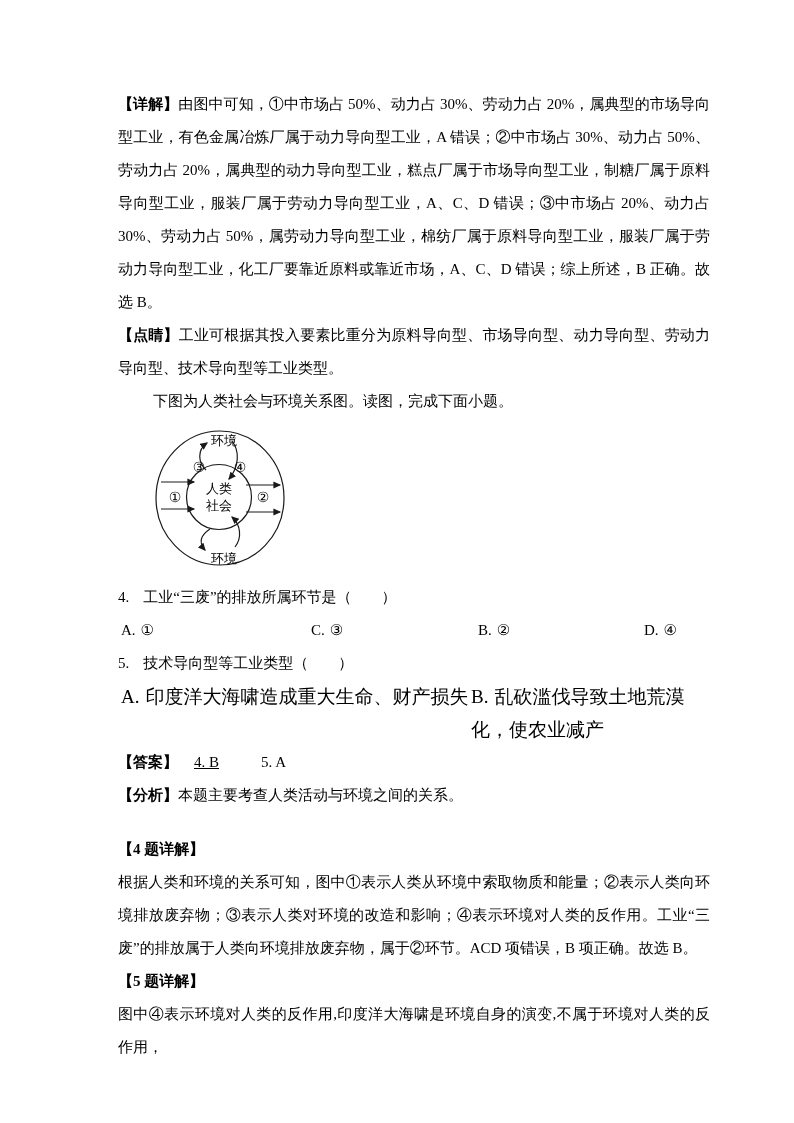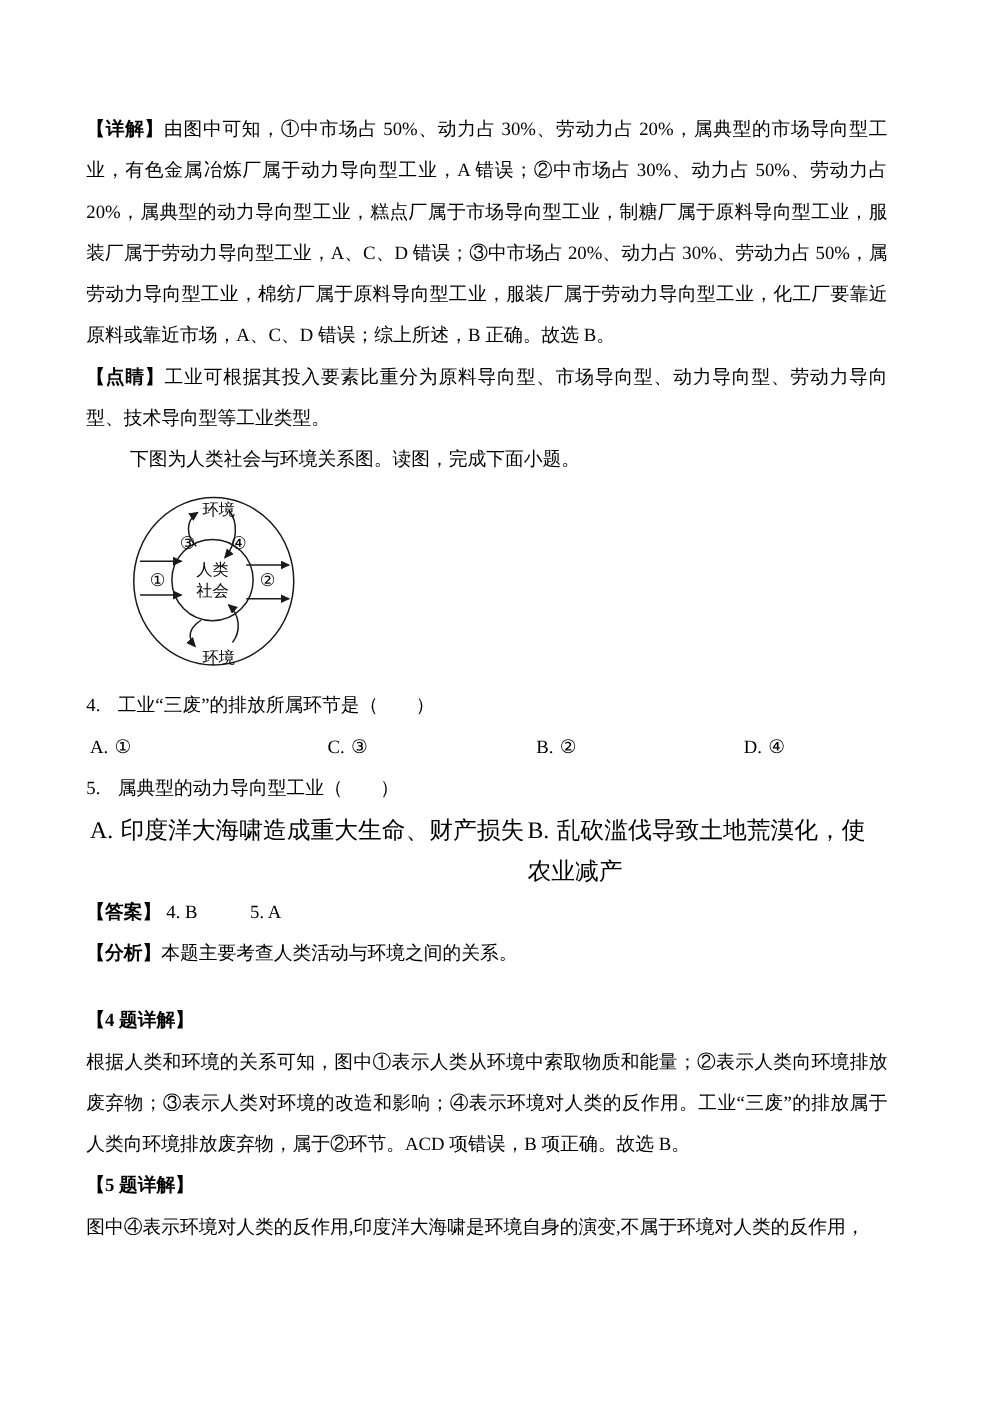--- a/index.html
+++ b/index.html
@@ -7,21 +7,21 @@
   body {
     width: 794px; height: 1123px;
     background: #ffffff;
     color: #000000;
     font-family: "Liberation Serif", "DejaVu Serif", serif;
     overflow: hidden;
   }
   .page {
     box-sizing: border-box;
     width: 794px; height: 1123px;
-    padding: 88px 84px 0 69px;
+    padding: 88px 84px 0 118px;
   }
   .para {
     font-size: 15px;
     line-height: 33px;
     text-align: justify;
     margin: 0;
   }
   .line {
     font-size: 15px;
     line-height: 33px;
@@ -37,21 +37,21 @@
     padding-left: 3px;
   }
   .opt-grid-2 {
     display: grid;
     grid-template-columns: 350px 1fr;
     font-size: 19px; line-height: 33px;
     padding-left: 3px;
   }
   .opt-text { margin-left: 6px; }
   .opt-text-num { margin-left: 5px; }
-  .ans-item { margin-left: 4px; }
+  .ans-item { margin-left: 16px; text-decoration: underline; }
   .ans-item-2 { margin-left: 42px; }
   .detail4-block { margin-top: 21px; }
   .q-stem { margin-left: 14px; }
   svg .diag-line { stroke: #1a1a1a; stroke-width: 1.2; fill: none; }
   svg text { fill: #000000; font-family: "Liberation Serif", "DejaVu Serif", serif; }
 </style>
 </head>
 <body>
 
 <div class="page">
@@ -95,21 +95,21 @@
 
   <p class="line"><span>4.</span><span class="q-stem">工业“三废”的排放所属环节是（　　）</span></p>
 
   <div class="opt-grid-4">
     <span><span>A.</span><span class="opt-text-num">①</span></span>
     <span><span>C.</span><span class="opt-text-num">③</span></span>
     <span><span>B.</span><span class="opt-text-num">②</span></span>
     <span><span>D.</span><span class="opt-text-num">④</span></span>
   </div>
 
-  <p class="line"><span>5.</span><span class="q-stem">属典型的动力导向型工业（　　）</span></p>
+  <p class="line"><span>5.</span><span class="q-stem">技术导向型等工业类型（　　）</span></p>
 
   <div class="opt-grid-2">
     <span><span>A.</span><span class="opt-text">印度洋大海啸造成重大生命、财产损失</span></span>
     <span><span>B.</span><span class="opt-text">乱砍滥伐导致土地荒漠化，使农业减产</span></span>
   </div>
 
   <p class="line"><span class="marker">【答案】</span><span class="ans-item">4. B</span><span class="ans-item-2">5. A</span></p>
 
 
   <p class="line"><span class="marker">【分析】</span><span>本题主要考查人类活动与环境之间的关系。</span></p>

